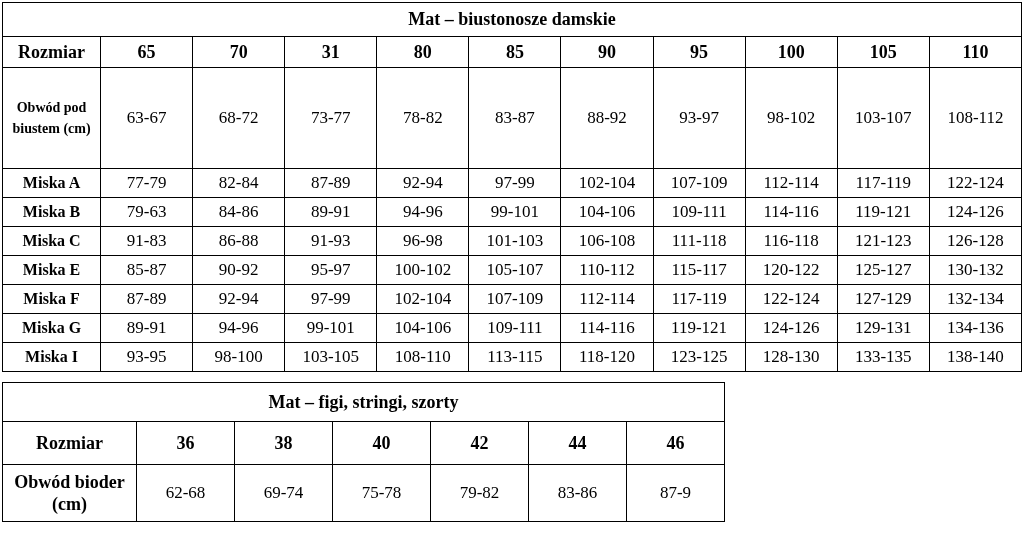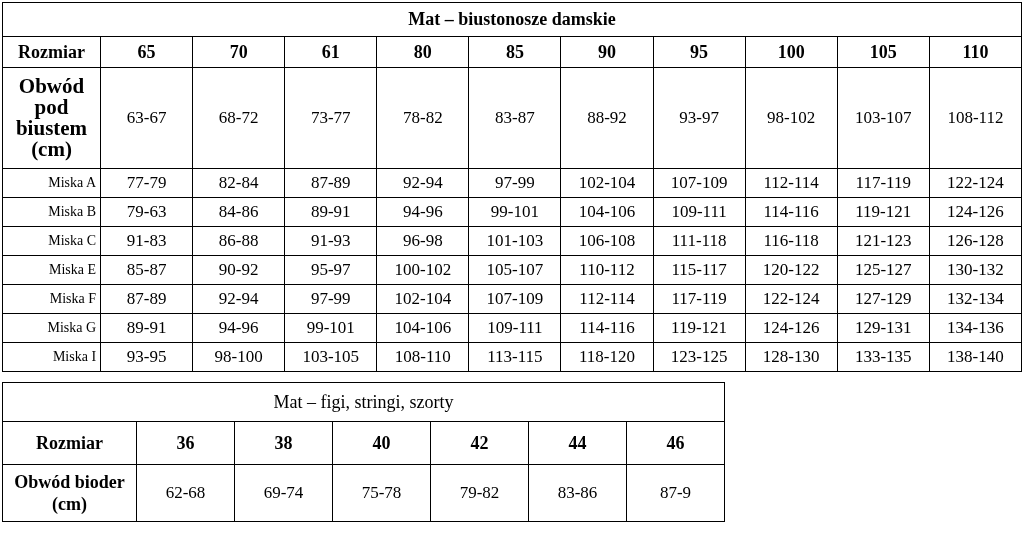--- a/index.html
+++ b/index.html
@@ -45,27 +45,26 @@
     font-size: 18px;
     height: 27px;
     padding: 3px 0;
   }
   #bra-table .hdr {
     font-weight: bold;
     font-size: 18px;
     height: 26px;
   }
   #bra-table .rowhead {
-    font-weight: normal;
+    font-weight: bold;
+    font-size: 16px;
+  }
+  #bra-table .underbust-label {
+    font-weight: bold;
     font-size: 14px;
-    text-align: right;
-  }
-  #bra-table .underbust-label {
-    font-weight: bold;
-    font-size: 21px;
     line-height: 21px;
     padding: 6px 2px;
   }
   #bra-table td.data {
     height: 24px;
   }
   #bra-table tr.underbust td.data {
     height: 96px;
   }
 
@@ -77,21 +76,21 @@
   #panty-wrap {
     margin-top: 10px;
     margin-left: 2px;
   }
   #panty-table {
     width: 722px;
   }
   #panty-table col.p0 { width: 134px; }
   #panty-table col.px { width: 98px; }
   #panty-table .title-cell {
-    font-weight: normal;
+    font-weight: bold;
     font-size: 18px;
     height: 34px;
   }
   #panty-table .hdr {
     font-weight: bold;
     font-size: 18px;
     height: 38px;
   }
   #panty-table .rowhead {
     font-weight: bold;
@@ -123,21 +122,21 @@
         <col class="cx">
     </colgroup>
     <tbody>
       <tr>
         <td class="title-cell" colspan="11">Mat – biustonosze damskie</td>
       </tr>
       <tr>
         <td class="hdr">Rozmiar</td>
         <td class="hdr">65</td>
         <td class="hdr">70</td>
-        <td class="hdr">61</td>
+        <td class="hdr">31</td>
         <td class="hdr">80</td>
         <td class="hdr">85</td>
         <td class="hdr">90</td>
         <td class="hdr">95</td>
         <td class="hdr">100</td>
         <td class="hdr">105</td>
         <td class="hdr">110</td>
       </tr>
       <tr class="underbust">
         <td class="underbust-label">Obwód pod biustem (cm)</td>

